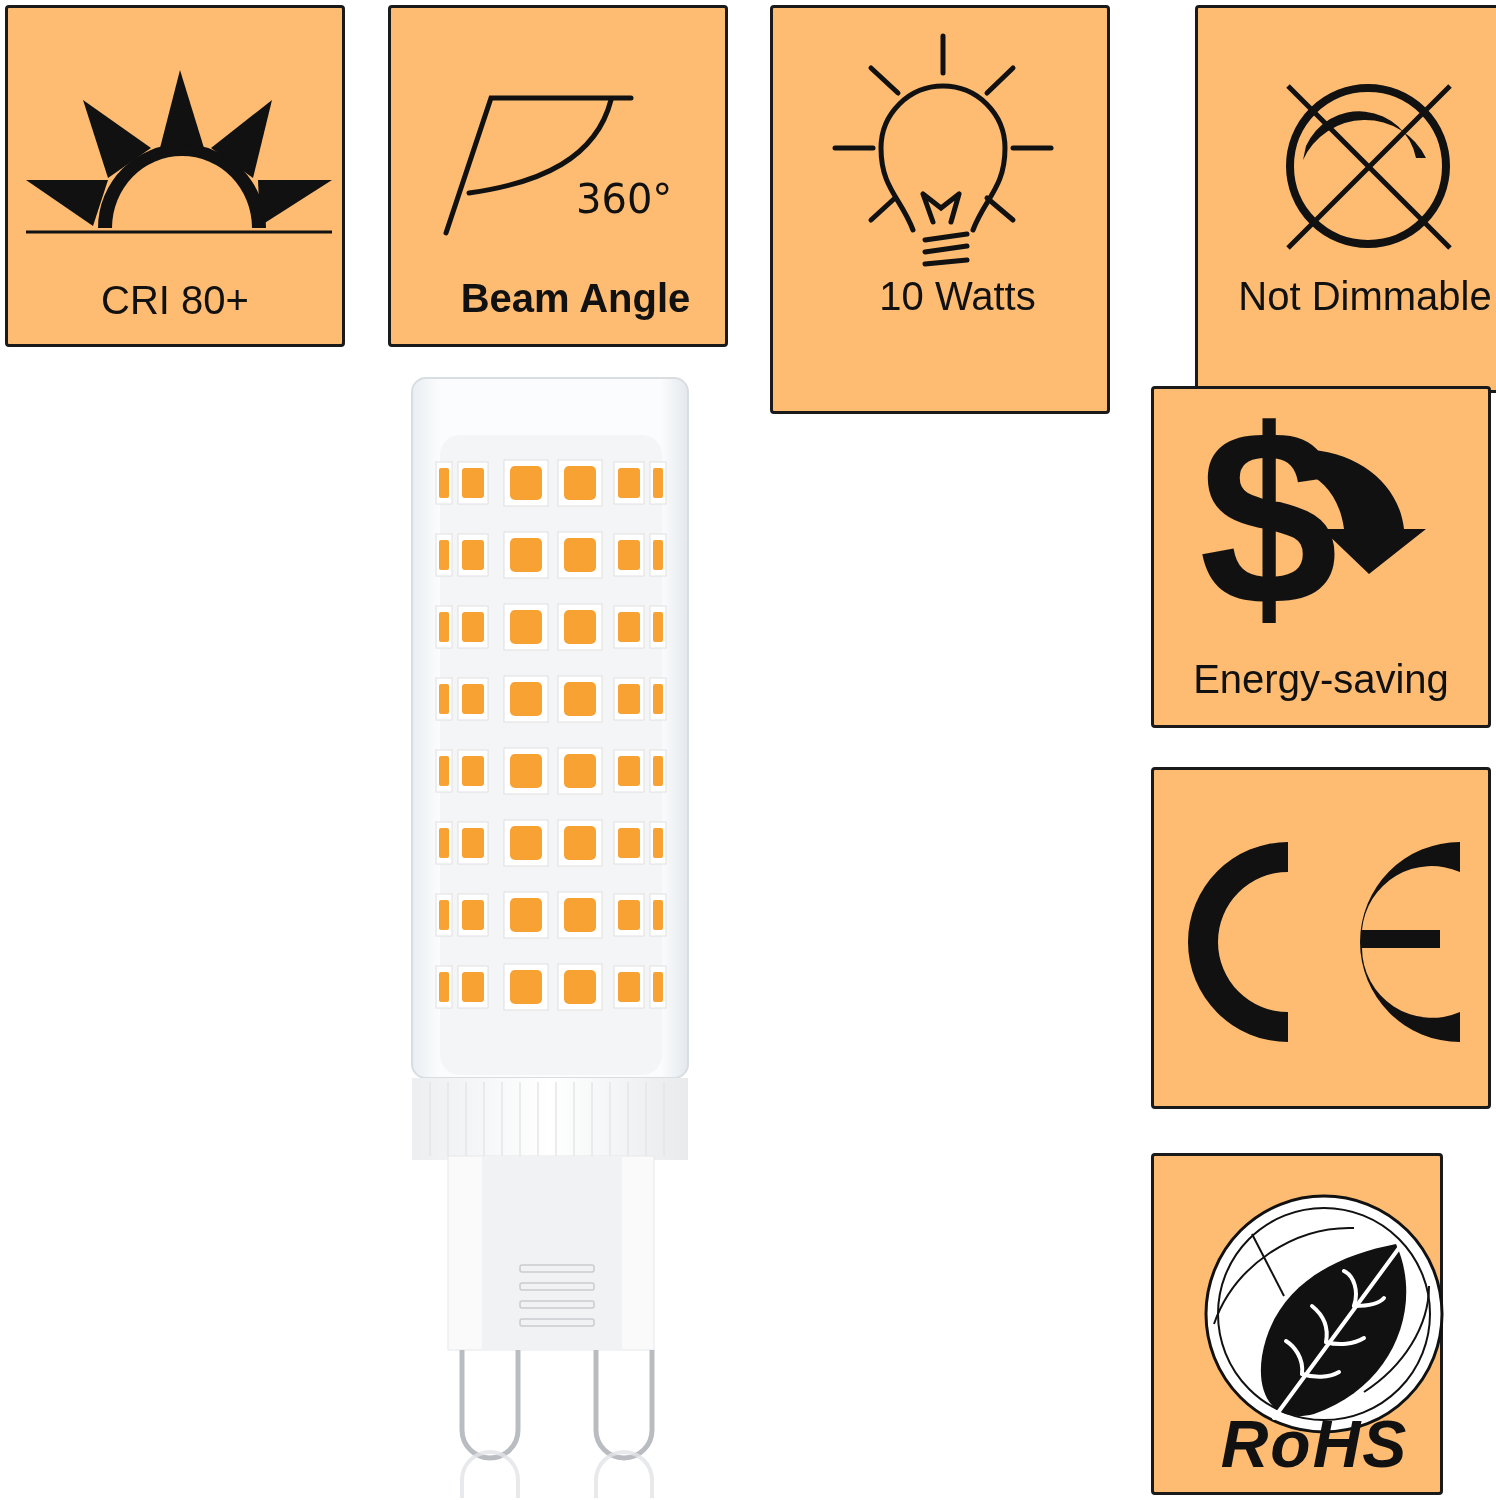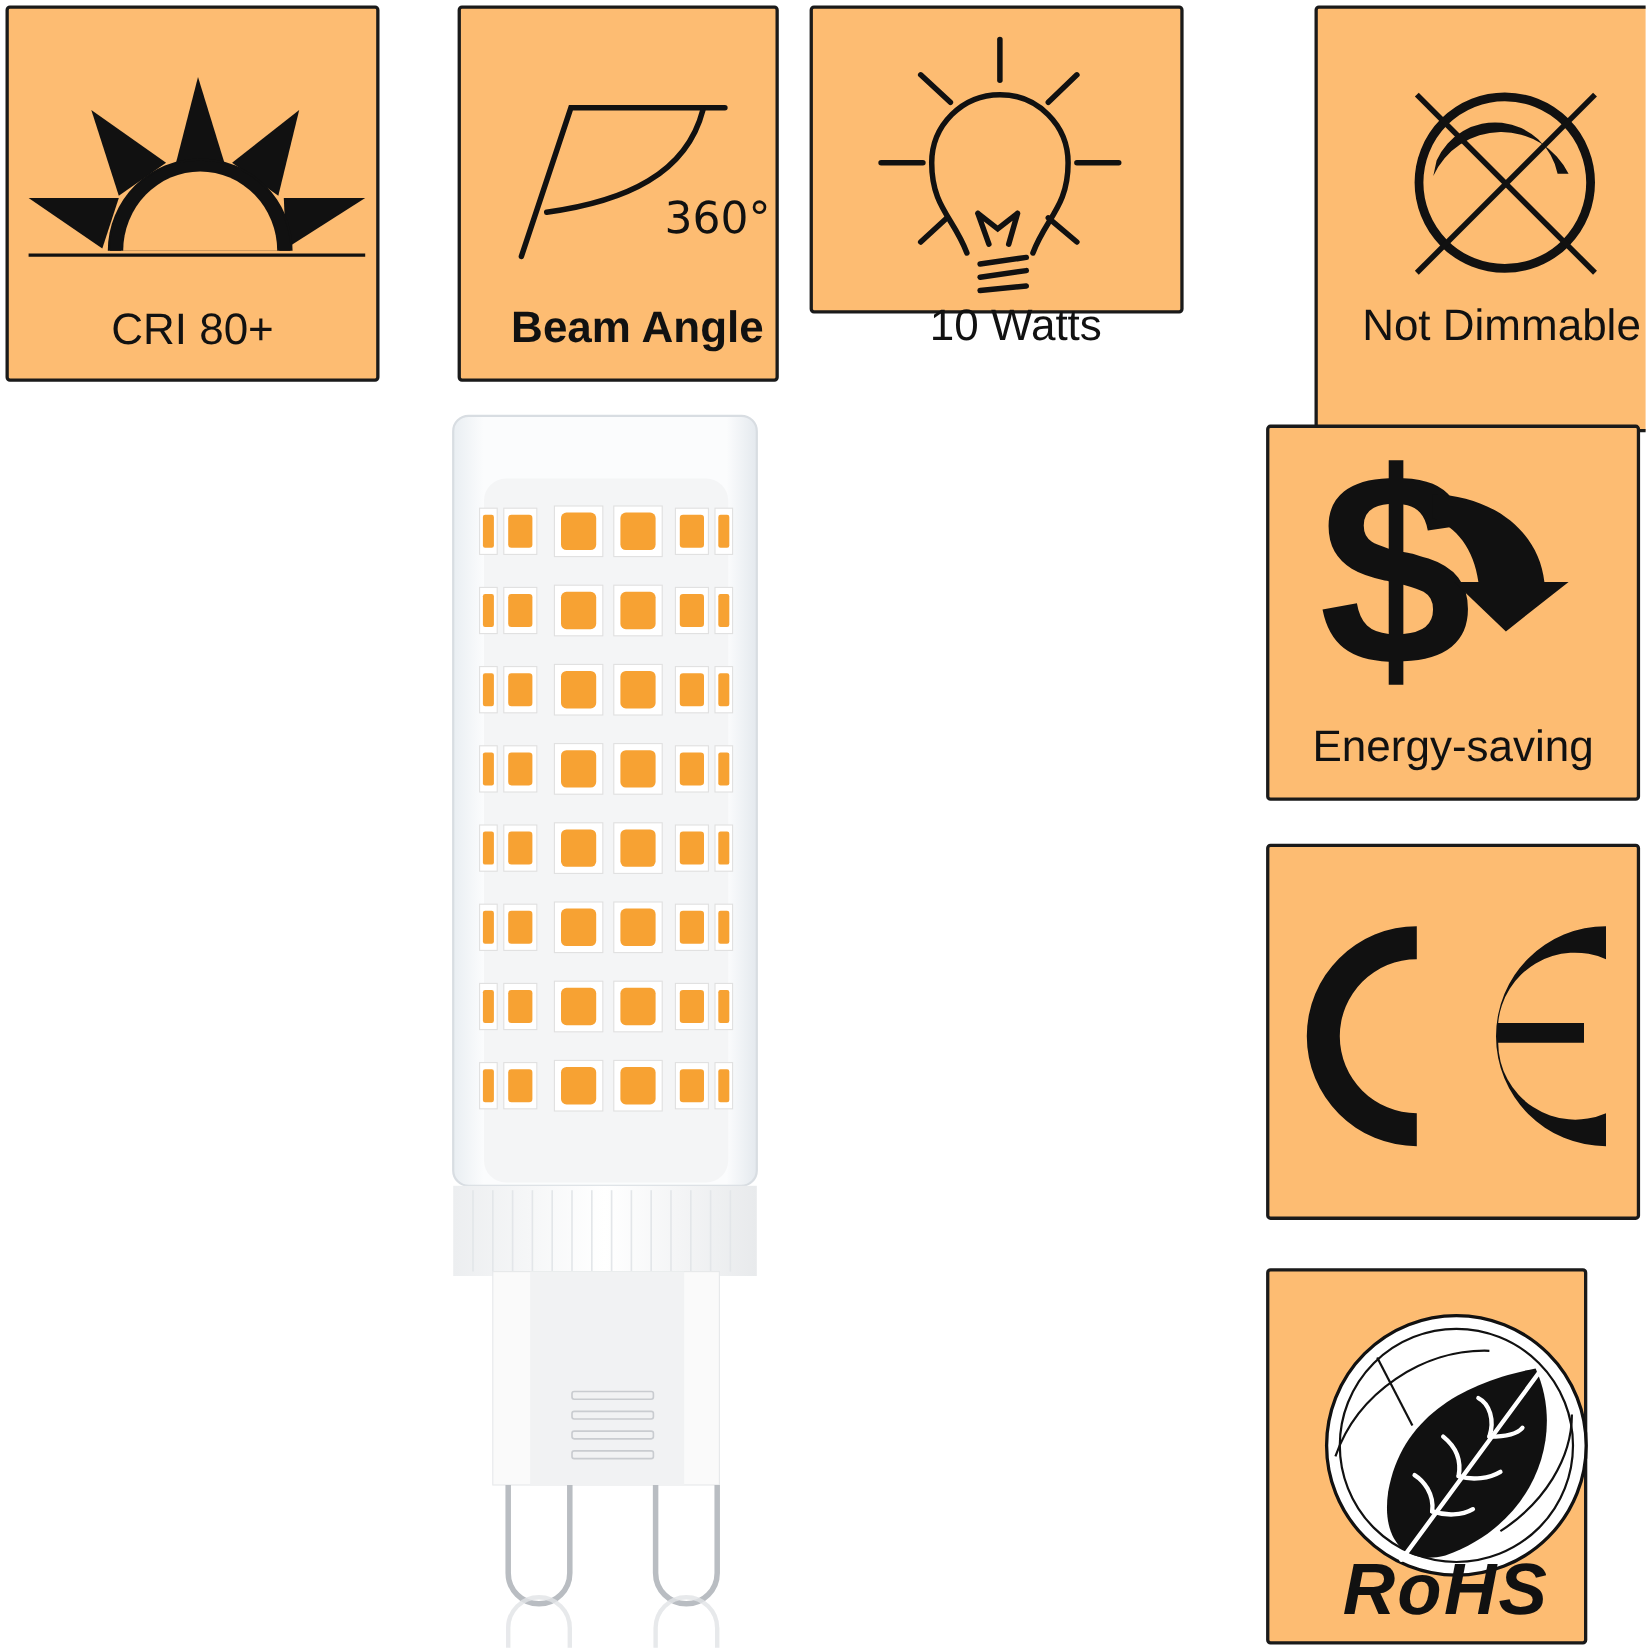--- a/index.html
+++ b/index.html
@@ -39,32 +39,32 @@
 
       <path d="M90,220 A84,84 0 0 1 258,220 L246,220 A72,72 0 0 0 102,220 Z"></path>
     </g>
     <path d="M92,220 A80,80 0 0 1 256,220" fill="#111"></path>
     <path d="M104,220 A68,70 0 0 1 244,220 Z" fill="#fdbc72"></path>
     <line x1="18" y1="224" x2="324" y2="224" stroke="#111" stroke-width="3"></line>
   </svg>
   <div class="label" style="top:270px;">CRI 80+</div>
 </div>
 
-<div class="tile" style="left:388px; top:5px; width:292px; height:342px;margin-left:28px;">
+<div class="tile" style="left:388px; top:5px; width:340px; height:342px;">
   <svg width="334" height="336" viewBox="0 0 334 336">
     <g fill="none" stroke="#111" stroke-width="5" stroke-linecap="round">
       <polyline points="240,90 100,90 55,225"></polyline>
       <path d="M220,92 C205,150 150,175 78,185"></path>
     </g>
   </svg>
   <div class="label" style="top:168px; left:185px; right:auto; font-size:40px; font-family:'DejaVu Sans', sans-serif;">360°</div>
   <div class="label bold" style="top:268px;">Beam Angle</div>
 </div>
 
-<div class="tile" style="left:736px; top:5px; width:340px; height:280px;">
+<div class="tile" style="left:770px; top:5px; width:340px; height:409px;">
   <svg width="334" height="336" viewBox="0 0 334 336">
     <g stroke="#111" stroke-width="5" stroke-linecap="round" fill="none">
       <line x1="170" y1="28" x2="170" y2="65"></line>
       <line x1="98" y1="60" x2="125" y2="85"></line>
       <line x1="240" y1="60" x2="214" y2="85"></line>
       <line x1="62" y1="140" x2="100" y2="140"></line>
       <line x1="240" y1="140" x2="278" y2="140"></line>
       <line x1="98" y1="212" x2="122" y2="190"></line>
       <line x1="240" y1="212" x2="214" y2="190"></line>
       <path d="M140,222 C128,190 108,180 108,140 A62,62 0 0 1 232,140 C232,180 212,190 200,222"></path>

